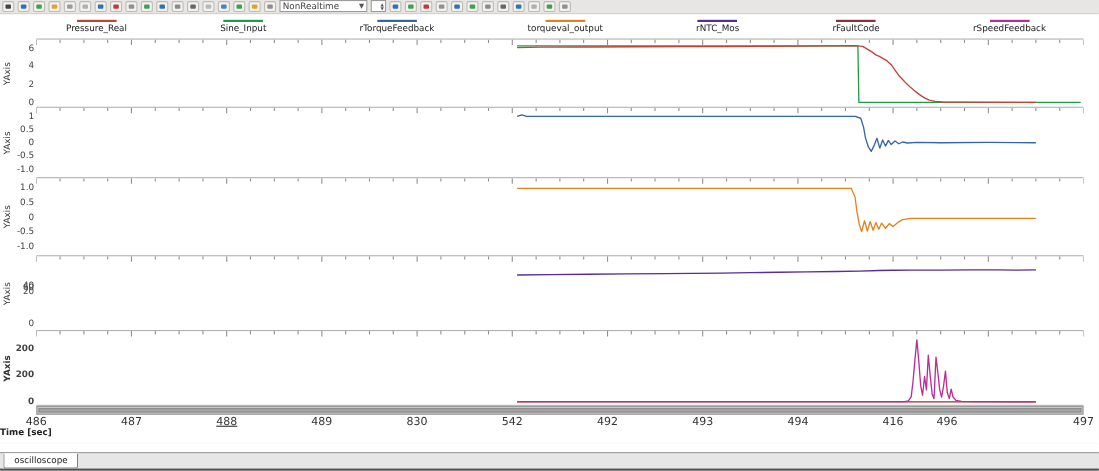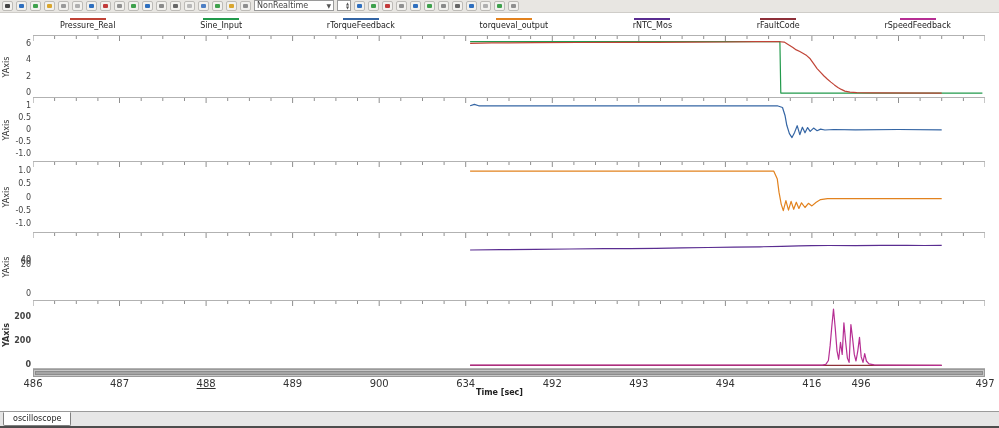--- a/index.html
+++ b/index.html
@@ -29,21 +29,21 @@
   .panel svg{display:block}
   .yaxis-title{position:absolute;left:-31px;top:50%;transform:translateY(-50%) rotate(180deg);
     writing-mode:vertical-rl;font-size:8px;color:#333;letter-spacing:0}
   .ytick{position:absolute;left:-22px;width:20px;text-align:right;font-size:8px;color:#444;line-height:1}
 
   .scrollbar{margin-left:33px;width:952px;height:8px;background:#c6c6c6;border:1px solid #9a9a9a;position:relative}
   .scrollbar .thumb{position:absolute;left:1px;top:1px;bottom:1px;right:1px;background:#a5a5a5;border:1px solid #8c8c8c}
 
   .xticks{margin-left:33px;width:952px;height:10px;position:relative}
   .xtick{position:absolute;top:1px;transform:translateX(-50%);font-size:10px;color:#333}
-  .xaxis-label{width:100%;text-align:center;font-size:8px;font-weight:bold;color:#222;height:11px;padding-top:1px}
+  .xaxis-label{width:100%;text-align:left;font-size:8px;font-weight:bold;color:#222;height:11px;padding-top:1px}
 
   
   .gap{height:8px;background:#fff}
   .tabbar{height:15px;background:#e6e6e6;border-top:1px solid #9a9a9a;display:flex;align-items:center;padding-left:3px}
   .tab{background:#fff;border:1px solid #808080;border-top:1px solid #fff;margin-top:-1px;
     border-bottom-left-radius:2px;border-bottom-right-radius:2px;padding:1px 9px 2px 9px;font-size:8px;color:#222}
   .bottom-strip{height:2px;background:#4d4d4d}
 </style>
 </head>
 <body>
@@ -245,22 +245,22 @@
       </div>
     </div>
   <div class="scrollbar">
       <div class="thumb"></div>
     </div>
   <div class="xticks" id="xticks">
       <span class="xtick" style="left: 0px;">486</span>
       <span class="xtick" style="left: 86.5px;">487</span>
       <span class="xtick" style="left: 173.1px; text-decoration: underline;">488</span>
       <span class="xtick" style="left: 259.6px;">489</span>
-      <span class="xtick" style="left: 346.2px;">900</span>
-      <span class="xtick" style="left: 432.7px;">634</span>
+      <span class="xtick" style="left: 346.2px;">830</span>
+      <span class="xtick" style="left: 432.7px;">542</span>
       <span class="xtick" style="left: 519.3px;">492</span>
       <span class="xtick" style="left: 605.8px;">493</span>
       <span class="xtick" style="left: 692.4px;">494</span>
       <span class="xtick" style="left: 778.9px;">416</span>
       <span class="xtick" style="left: 828px;">496</span>
       <span class="xtick" style="left: 952px;">497</span>
     </div>
   <div class="xaxis-label">Time [sec]</div>
 </div>
 

